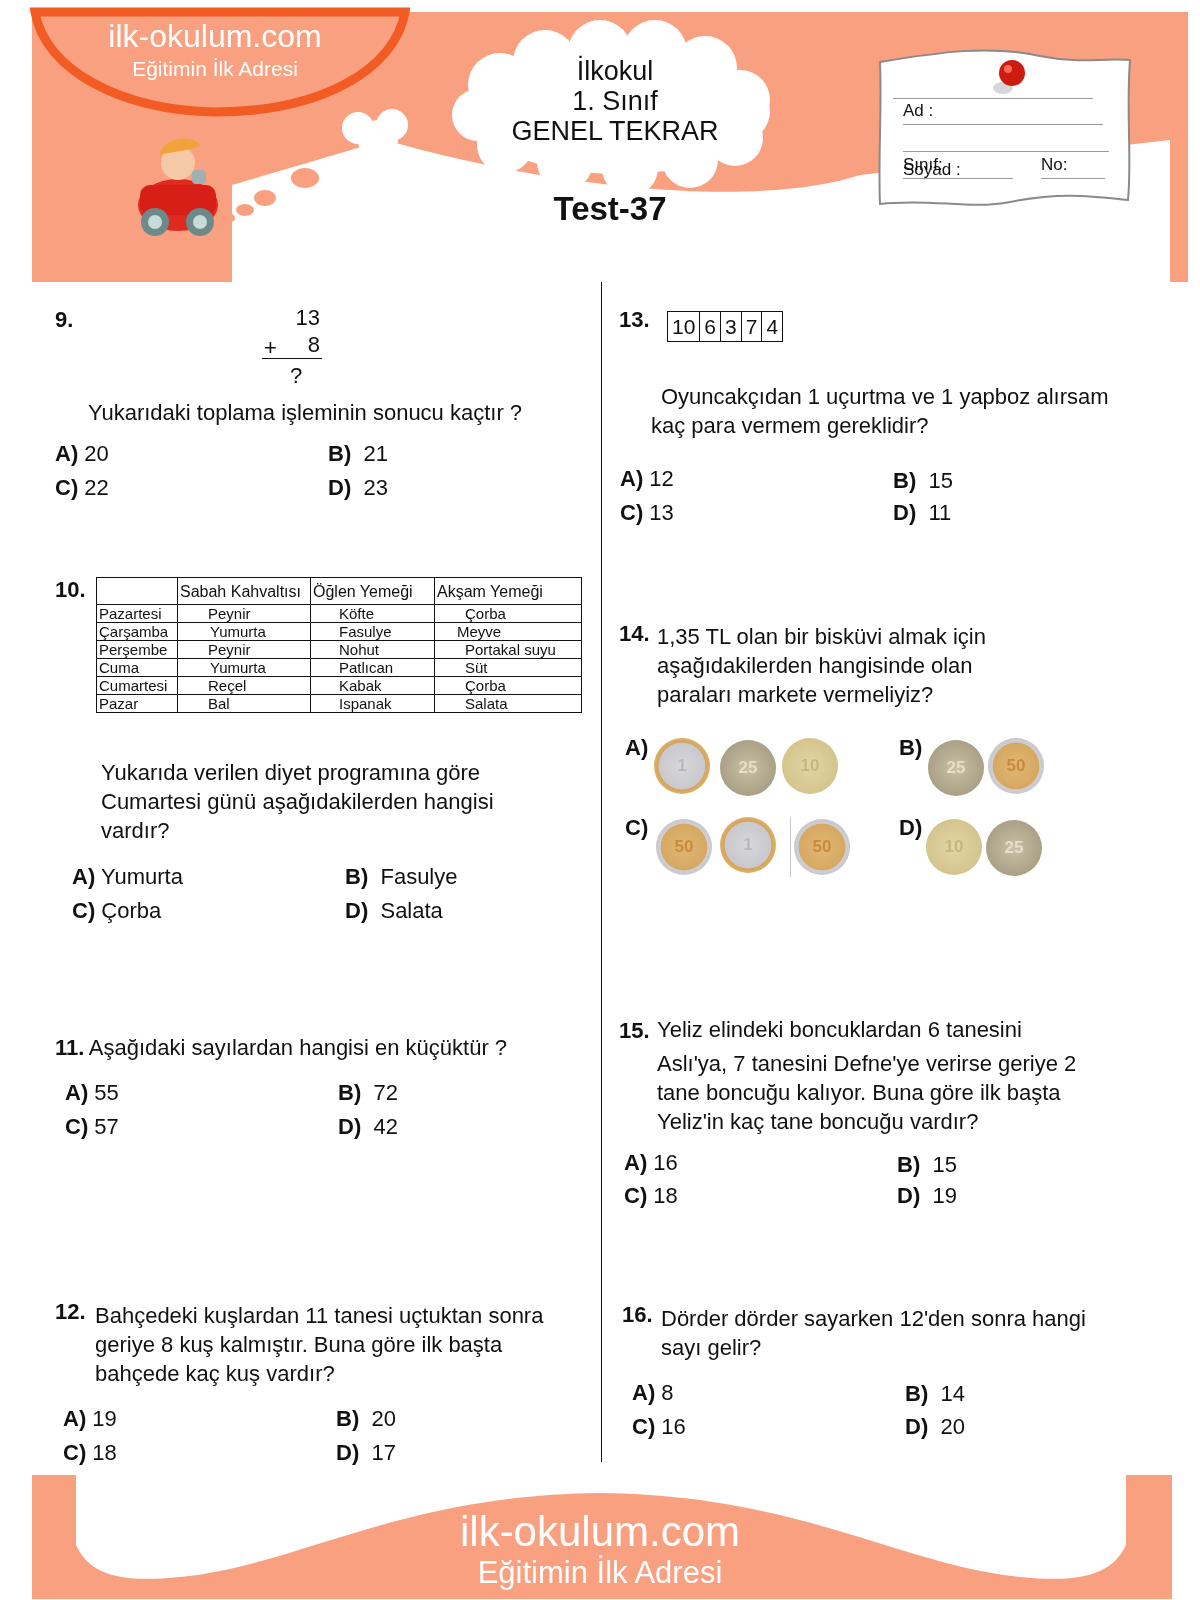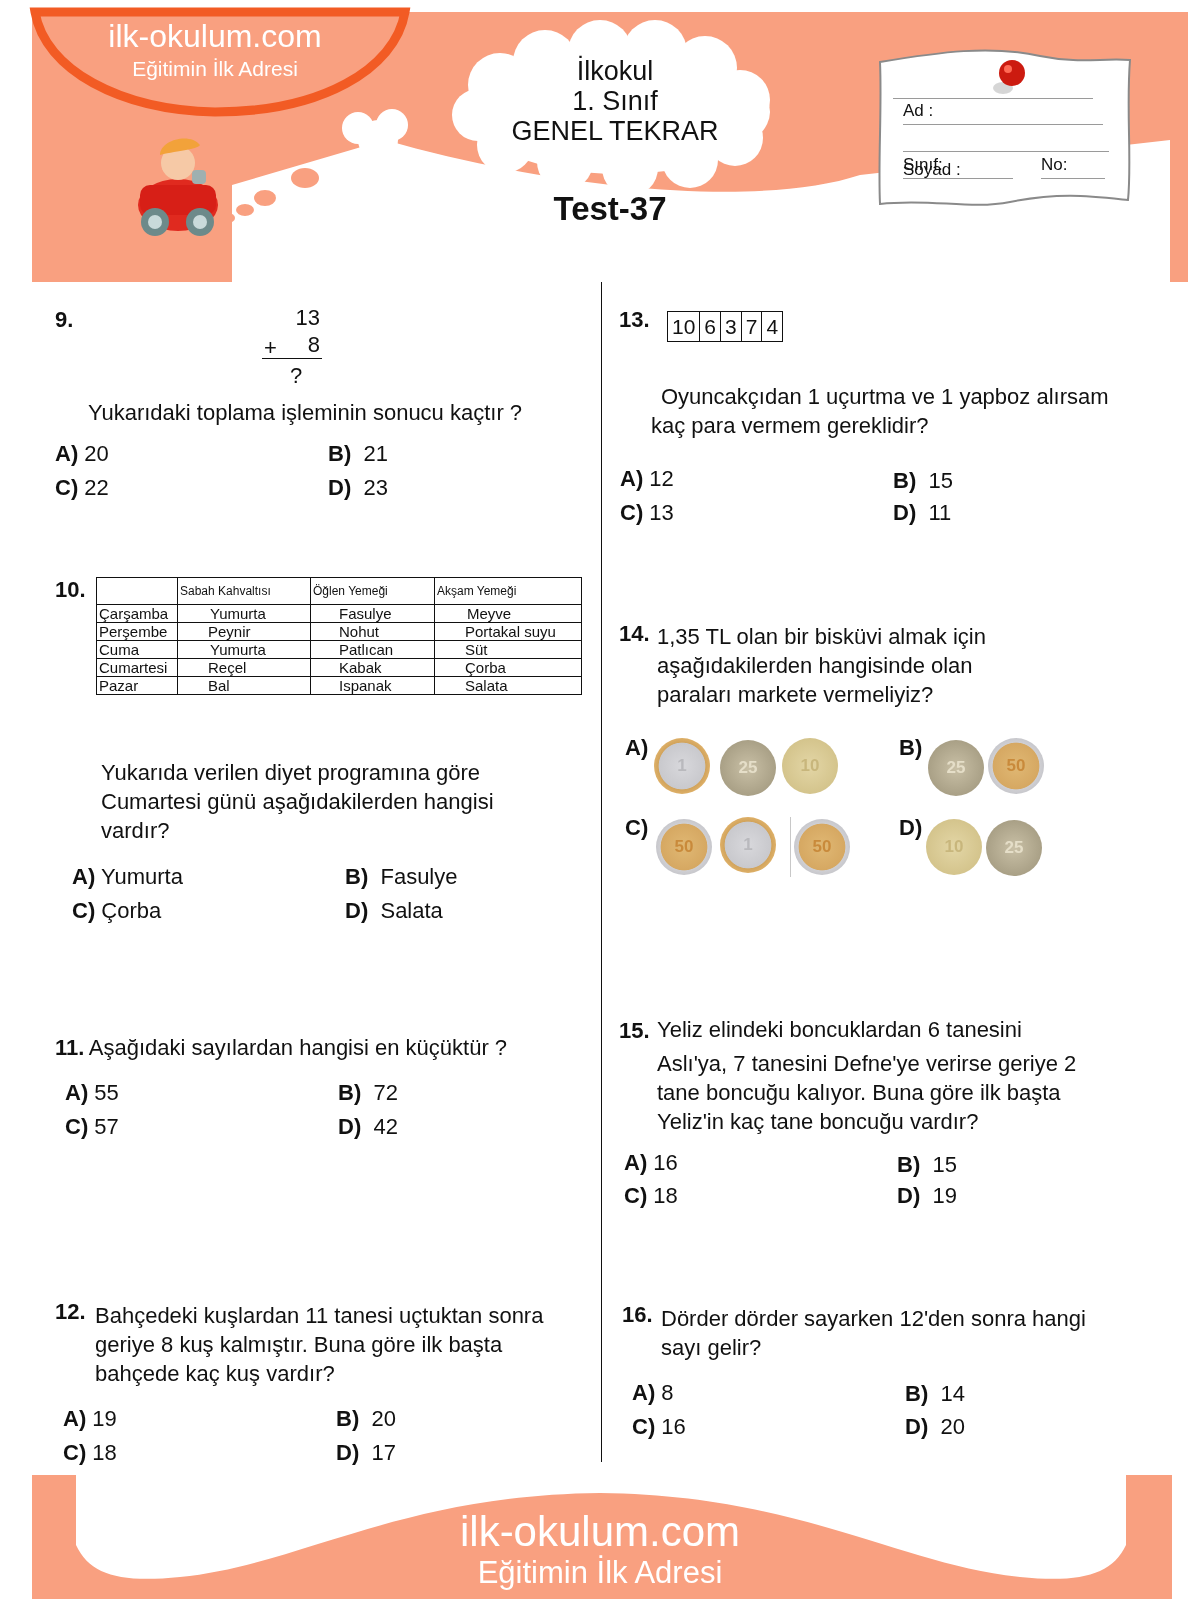--- a/index.html
+++ b/index.html
@@ -22,21 +22,21 @@
 
   
   .qnum { font-weight: bold; font-size: 22px; }
   .qtext { font-size: 22px; line-height: 29px; }
   .opt { position: absolute; font-size: 22px; }
   .opt .letter { font-weight: bold; display: inline-block; }
   .col-divider { position: absolute; left: 601px; top: 282px; width: 1px; height: 1180px; background: #111; }
 
   table.diet { position: absolute; left: 96px; top: 577px; border-collapse: collapse; font-size: 15px; }
   table.diet td { border: 1px solid #111; padding: 0 2px; height: 17px; line-height: 17px; white-space: nowrap; }
-  table.diet td.hdr { font-size: 12px; height: 26px; }
+  table.diet td.hdr { font-size: 16px; height: 26px; }
 
   table.toys { position: absolute; left: 667px; top: 311px; border-collapse: collapse; font-size: 21px; }
   table.toys td { border: 1px solid #111; text-align: center; height: 29px; padding: 0 4px; }
 
   .coin { position: absolute; width: 56px; height: 56px; border-radius: 50%; box-sizing: border-box;
           display: flex; align-items: center; justify-content: center; font-size: 17px; font-weight: bold; }
   .coin-1tl { background: radial-gradient(circle, #d8d8dc 0%, #c9c9cd 58%, #d2a45c 60%, #e6b870 78%, #b5823d 100%); color: #b9b9bd; }
   .coin-25 { background: radial-gradient(circle, #c9c0a6 0%, #a9a086 70%, #8f876e 100%); color: #e5dec8; }
   .coin-10 { background: radial-gradient(circle, #e3d6a6 0%, #d4c48c 70%, #b8a872 100%); color: #c8b67c; }
   .coin-50 { background: radial-gradient(circle, #e0b874 0%, #d6a862 58%, #cfcfd3 60%, #bdbdc2 85%, #8e8e94 100%); color: #c98a3b; }
@@ -135,24 +135,30 @@
 <div class="abs qnum" style="left:55px; top:577px;">10.</div>
 <table class="diet">
   <tbody>
       <tr>
     <td class="hdr" style="width:76px;"></td>
     <td class="hdr" style="width:128px;">Sabah Kahvaltısı</td>
     <td class="hdr" style="width:119px;">Öğlen Yemeği</td>
     <td class="hdr" style="width:142px; ">Akşam Yemeği</td>
   </tr>
   <tr>
+    <td>Pazartesi</td>
+    <td style="padding-left:30px;">Peynir</td>
+    <td style="padding-left:28px;">Köfte</td>
+    <td style="padding-left:30px;">Çorba</td>
+  </tr>
+  <tr>
     <td>Çarşamba</td>
     <td style="padding-left:32px;">Yumurta</td>
     <td style="padding-left:28px;">Fasulye</td>
-    <td style="padding-left:32px;">Meyve</td>
+    <td style="padding-left:22px;">Meyve</td>
   </tr>
   <tr>
     <td>Perşembe</td>
     <td style="padding-left:30px;">Peynir</td>
     <td style="padding-left:28px;">Nohut</td>
     <td style="padding-left:30px;">Portakal suyu</td>
   </tr>
   <tr>
     <td>Cuma</td>
     <td style="padding-left:32px;">Yumurta</td>

